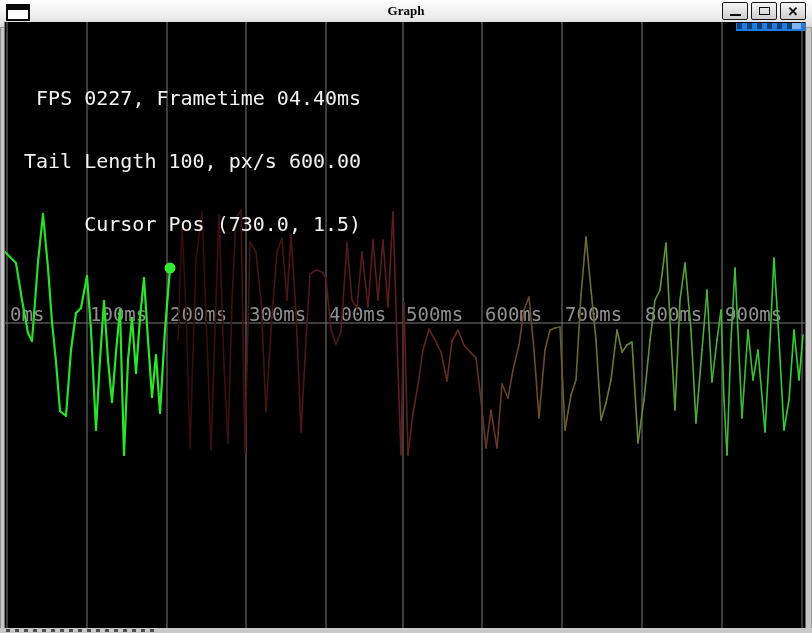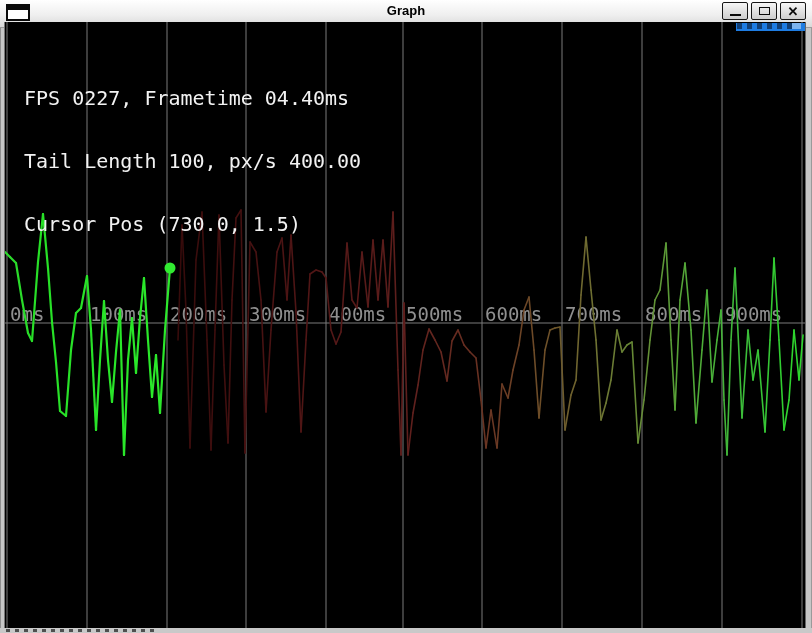--- a/index.html
+++ b/index.html
@@ -1,36 +1,36 @@
 <!DOCTYPE html>
 <html><head>
 <meta charset="utf-8">
 <style>
   html,body{margin:0;padding:0;background:#2a2a2a;}
   #window{position:relative;width:812px;height:633px;background:#c6c6c6;
     font-family:"Liberation Sans",sans-serif;overflow:hidden;
     box-shadow:inset 1px 0 0 #8e8e8e,inset -1px 0 0 #9a9a9a,inset 0 -1px 0 #9a9a9a;}
   
   #titlebar{position:absolute;left:0;top:0;width:812px;height:28px;
-    background:linear-gradient(#ffffff, #efefef 55%, #d9d9d9);border-bottom:1px solid #9c9c9c;box-sizing:border-box;}
+    background:linear-gradient(#ffffff, #efefef 55%, #d9d9d9);border-bottom:1px solid #9c9c9c;box-sizing:border-box;font-family:Liberation Serif, serif;}
   #menu-icon{position:absolute;left:6px;top:4px;width:20px;height:13px;background:#fff;border:2px solid #0a0a0a;}
   #menu-icon .bar{position:absolute;left:0;top:0;width:100%;height:4px;background:#0a0a0a;}
   #title{position:absolute;left:0;right:0;top:3px;text-align:center;font-size:13px;font-weight:bold;color:#000;pointer-events:none;}
   .winbtns{position:absolute;right:6px;top:2px;display:flex;gap:3px;}
   .wbtn{width:26px;height:18px;background:linear-gradient(#f6f6f6,#cdcdcd);border:1px solid #161616;border-radius:2px;
     position:relative;display:flex;align-items:center;justify-content:center;box-sizing:border-box;}
   .glyph-min{position:absolute;left:7px;bottom:3px;width:11px;height:2px;background:#0a0a0a;}
   .glyph-max{width:11px;height:8px;border:1.5px solid #0a0a0a;box-sizing:border-box;}
   .glyph-close{font-size:13px;font-weight:bold;color:#0a0a0a;line-height:1;}
   
   #client{position:absolute;left:4px;top:22px;width:802px;height:606px;background:#000;
     border-left:1px solid #777;border-right:1px solid #666;box-sizing:border-box;}
   #graph-svg{position:absolute;left:0;top:0;}
   #hud{position:absolute;left:19px;top:24px;font-family:"DejaVu Sans Mono",monospace;
-    font-size:20px;line-height:21px;color:#f2f2f2;white-space:pre;}
+    font-size:20px;line-height:21px;color:#f2f2f2;white-space:pre;text-align:right;}
   
   #selection-fragment{position:absolute;right:0;top:1px;width:69px;height:8px;overflow:hidden;}
   #selection-fragment .marks{position:absolute;left:1px;top:0;width:56px;height:6px;
     background:repeating-linear-gradient(90deg,#123f74 0 5px,transparent 5px 10px);}
   #selection-fragment .lightpatch{position:absolute;right:4px;top:0;width:9px;height:6px;background:#7db4ef;}
   
   #bottom-strip{position:absolute;left:0;bottom:0;width:812px;height:5px;background:#c9c9c9;}
   #bottom-strip .glyph-tops{position:absolute;left:6px;top:1px;width:152px;height:3px;
     background:repeating-linear-gradient(90deg,#4f4f4f 0 4px,transparent 4px 9px);}
 </style>
@@ -239,21 +239,21 @@
         <line x1="148" y1="340" x2="152" y2="397" stroke="rgb(42,232,42)" stroke-width="2.2" stroke-linecap="round"></line>
         <line x1="152" y1="397" x2="156" y2="355" stroke="rgb(43,232,43)" stroke-width="2.2" stroke-linecap="round"></line>
         <line x1="156" y1="355" x2="160" y2="413" stroke="rgb(43,232,43)" stroke-width="2.2" stroke-linecap="round"></line>
         <line x1="160" y1="413" x2="165" y2="330" stroke="rgb(43,233,43)" stroke-width="2.2" stroke-linecap="round"></line>
         <line x1="165" y1="330" x2="170" y2="268" stroke="rgb(43,233,43)" stroke-width="2.2" stroke-linecap="round"></line>
         <circle cx="170" cy="268" r="5.5" fill="#31ea31"></circle>
       </svg>
 
     <div id="hud" style="color: rgb(242, 242, 242);">
       <div>FPS 0227, Frametime 04.40ms</div>
-      <div>Tail Length 100, px/s 400.00</div>
+      <div>Tail Length 100, px/s 600.00</div>
       <div>Cursor Pos (730.0, 1.5)</div>
     </div>
 
     <div id="selection-fragment" style="background: rgb(30, 124, 226);">
       <div class="marks"></div>
       <div class="lightpatch"></div>
     </div>
   </div>
 
   <div id="bottom-strip">

